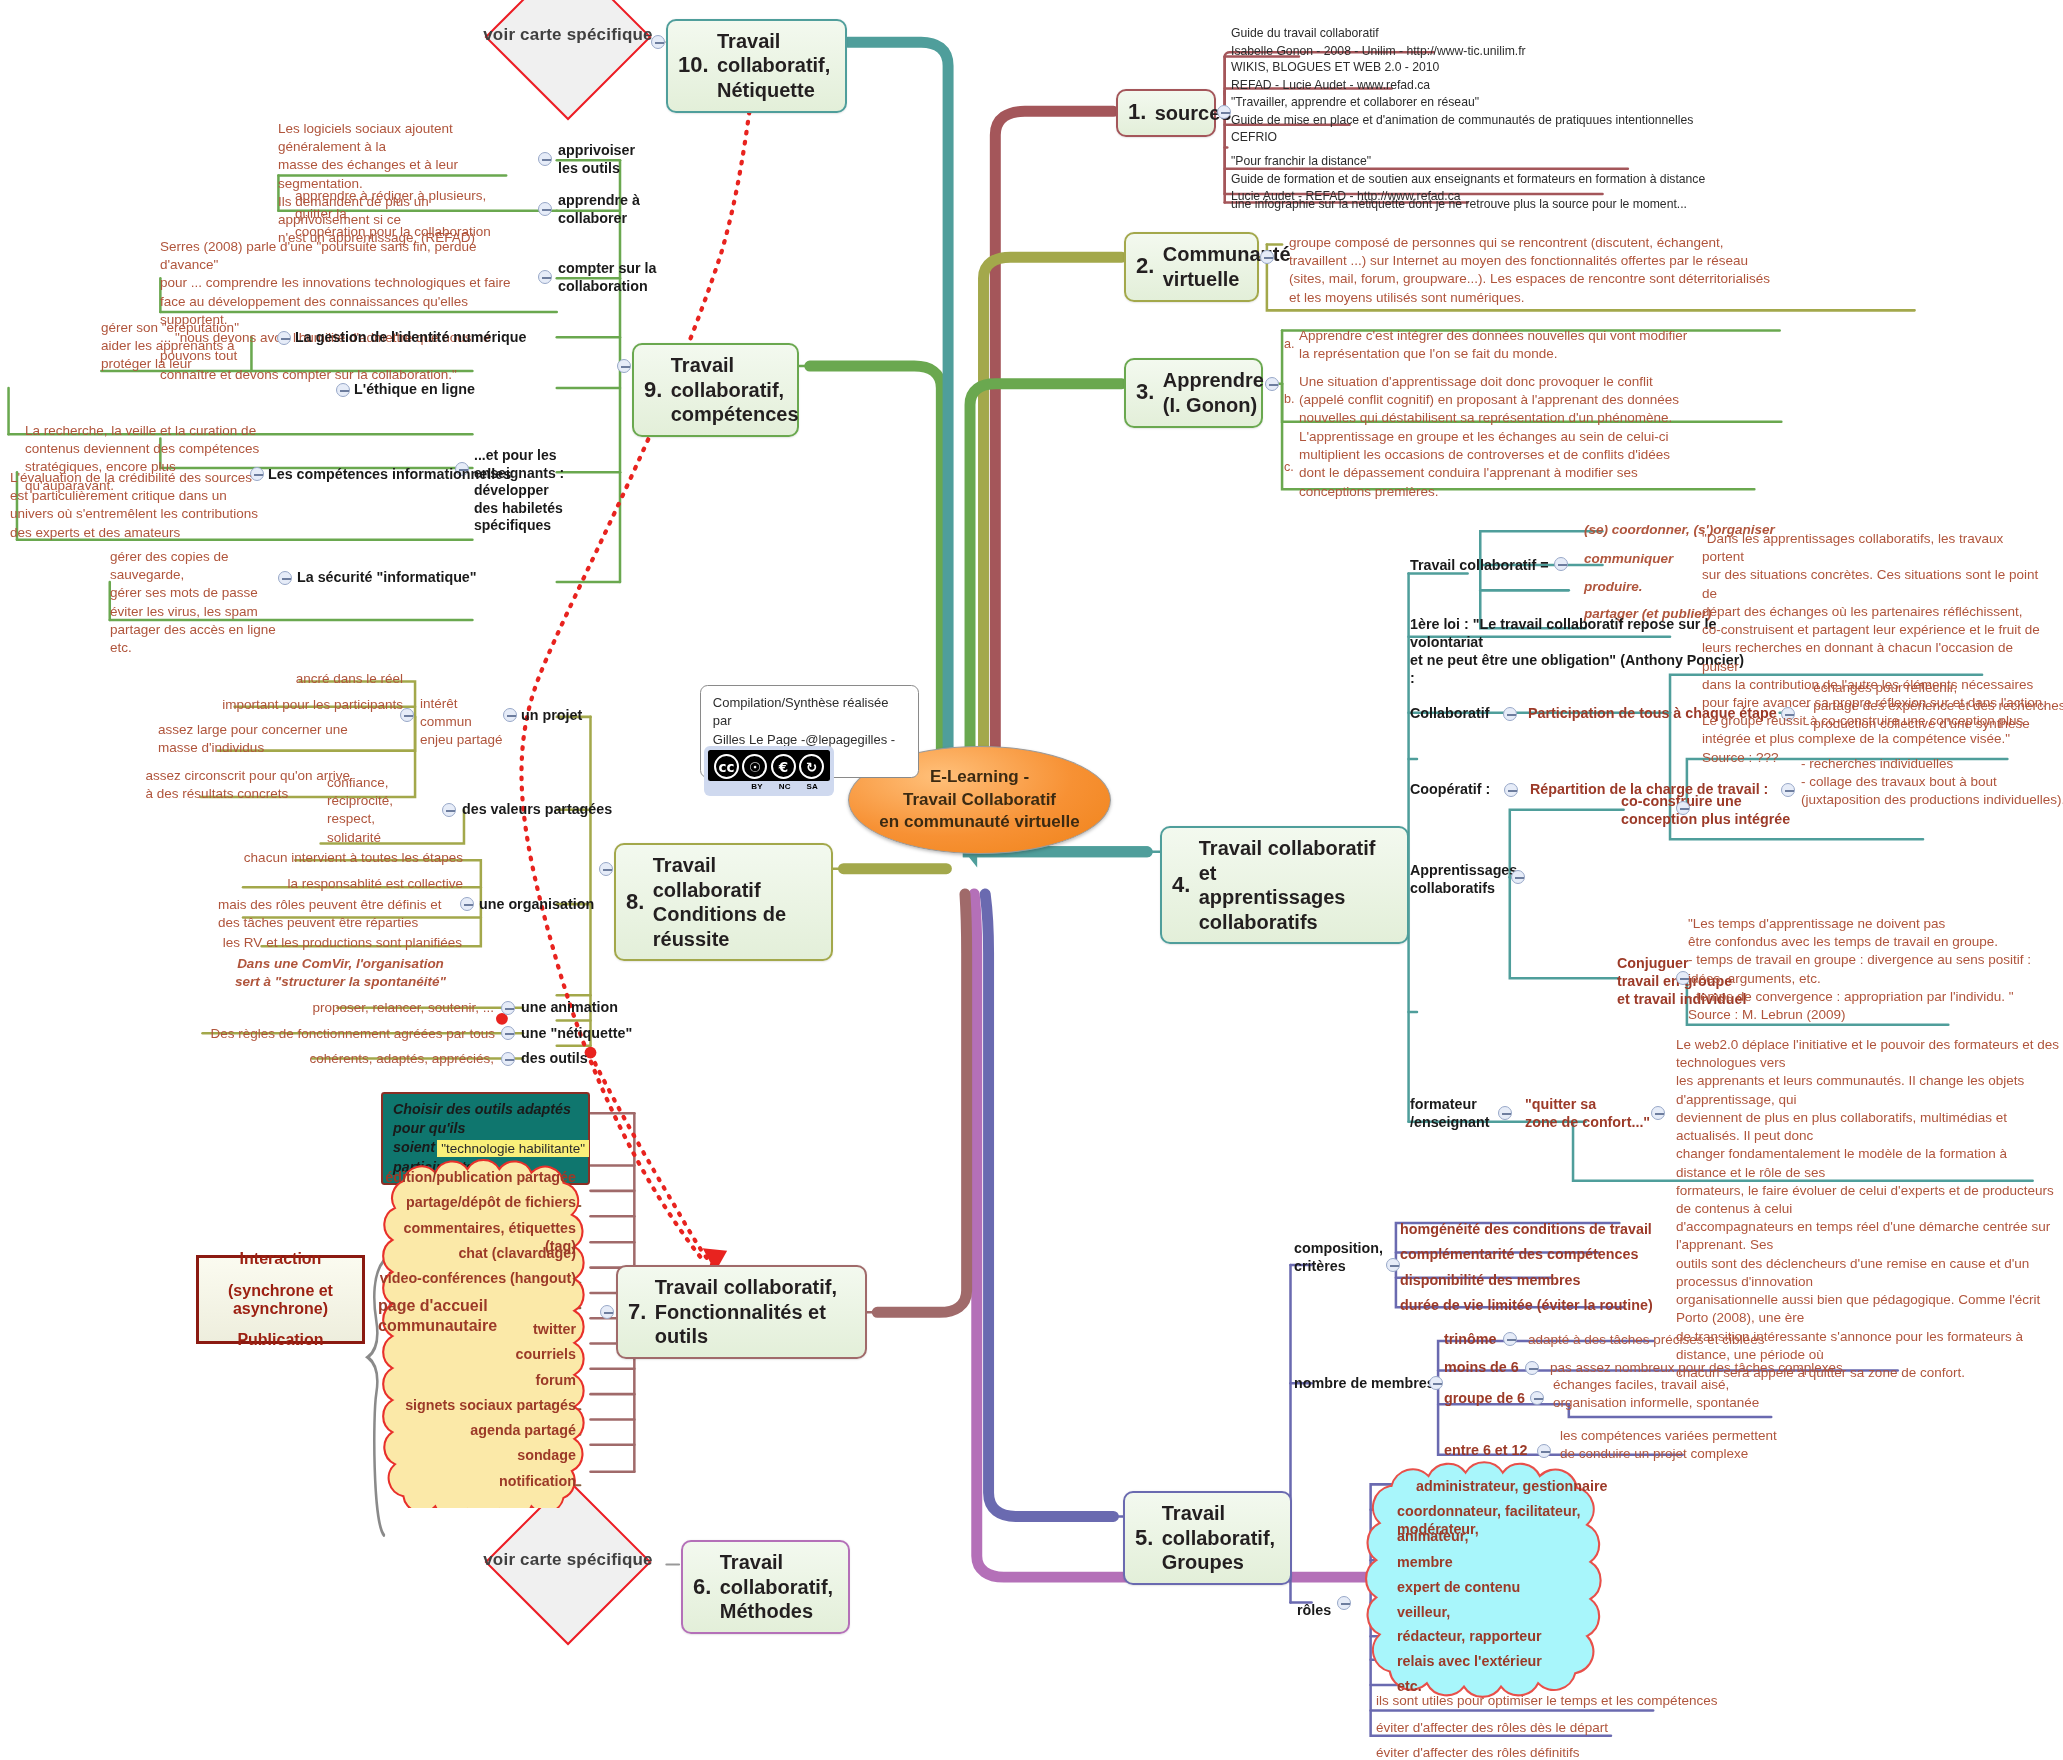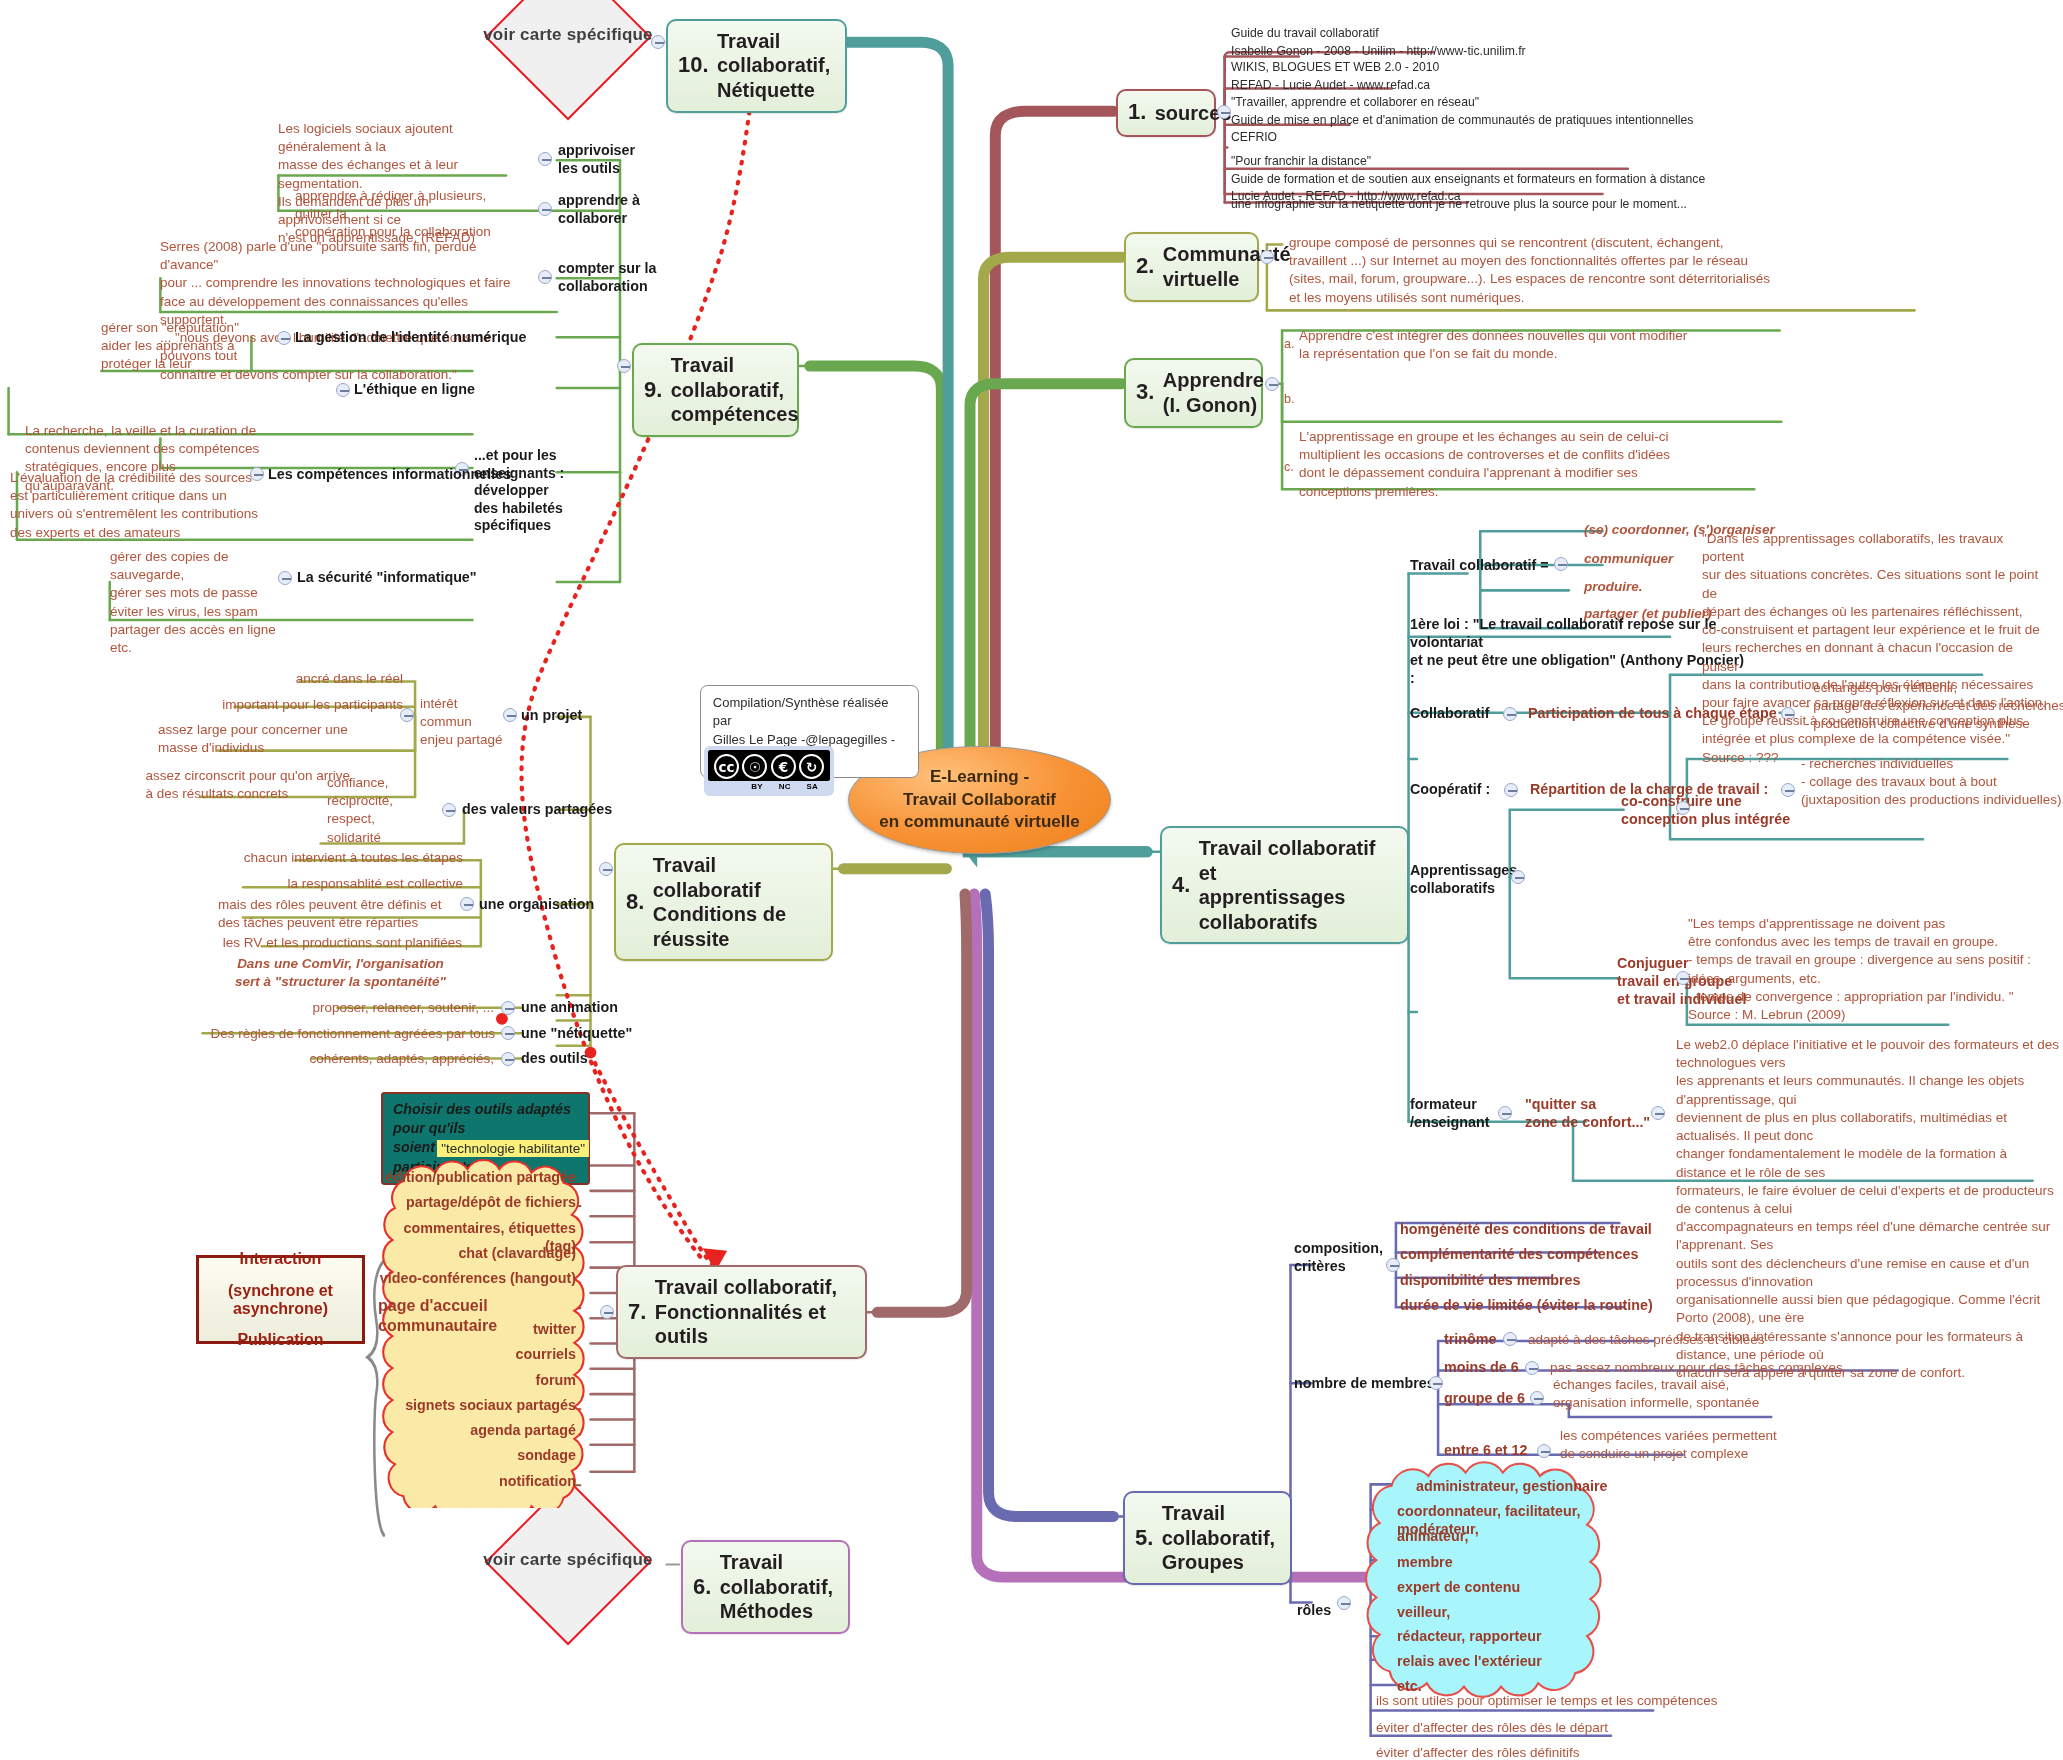--- a/index.html
+++ b/index.html
@@ -448,20 +448,23 @@
 
 <div class="n leaf" style="left:1289px; top:234px; width:641px;">groupe composé de personnes qui se rencontrent (discutent, échangent,
 travaillent ...) sur Internet au moyen des fonctionnalités offertes par le réseau
 (sites, mail, forum, groupware...). Les espaces de rencontre sont déterritorialisés
 et les moyens utilisés sont numériques.</div>
 
 <div class="abc" style="left:1284px; top:337px;">a.</div>
 <div class="n leaf" style="left:1299px; top:327px; width:489px;">Apprendre c'est intégrer des données nouvelles qui vont modifier
 la représentation que l'on se fait du monde.</div>
 <div class="abc" style="left:1284px; top:392px;">b.</div>
+<div class="n leaf" style="left:1299px; top:373px; width:489px;">Une situation d'apprentissage doit donc provoquer le conflit
+(appelé conflit cognitif) en proposant à l'apprenant des données
+nouvelles qui déstabilisent sa représentation d'un phénomène.</div>
 <div class="abc" style="left:1284px; top:460px;">c.</div>
 <div class="n leaf" style="left:1299px; top:428px; width:489px;">L'apprentissage en groupe et les échanges au sein de celui-ci
 multiplient les occasions de controverses et de conflits d'idées
 dont le dépassement conduira l'apprenant à modifier ses
 conceptions premières.</div>
 
 <div class="n l2 black" style="left:1410px; top:557px; width:152px; font-size:14.3px;">Travail collaboratif =</div>
 <div class="bub" style="left:1554px; top:557px;"></div>
 <div class="n leaf ital" style="left:1584px; top:521px;">(se) coordonner, (s')organiser</div>
 <div class="n leaf ital" style="left:1584px; top:550px;">communiquer</div>

